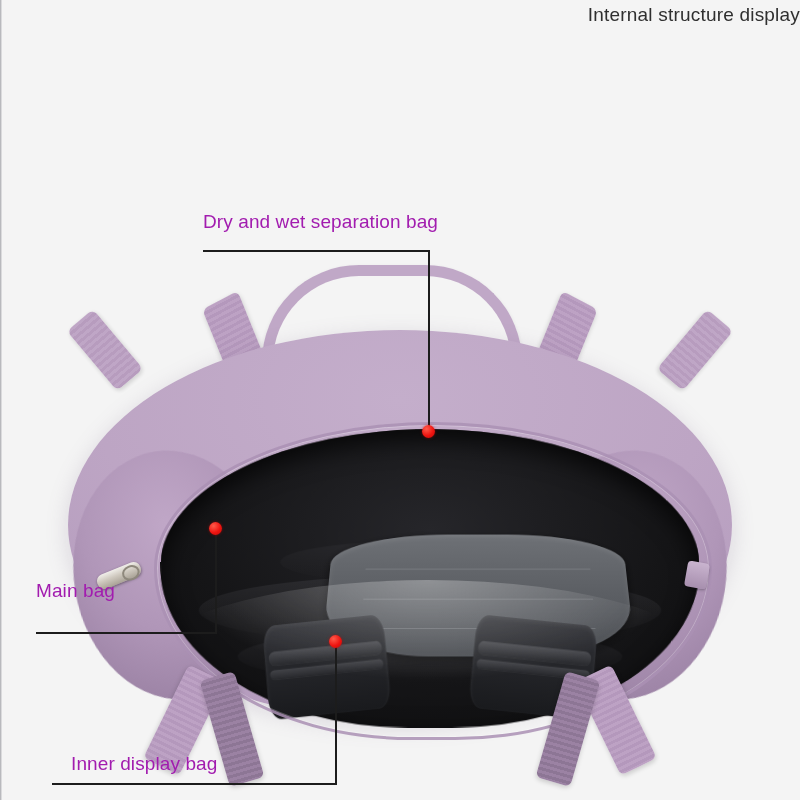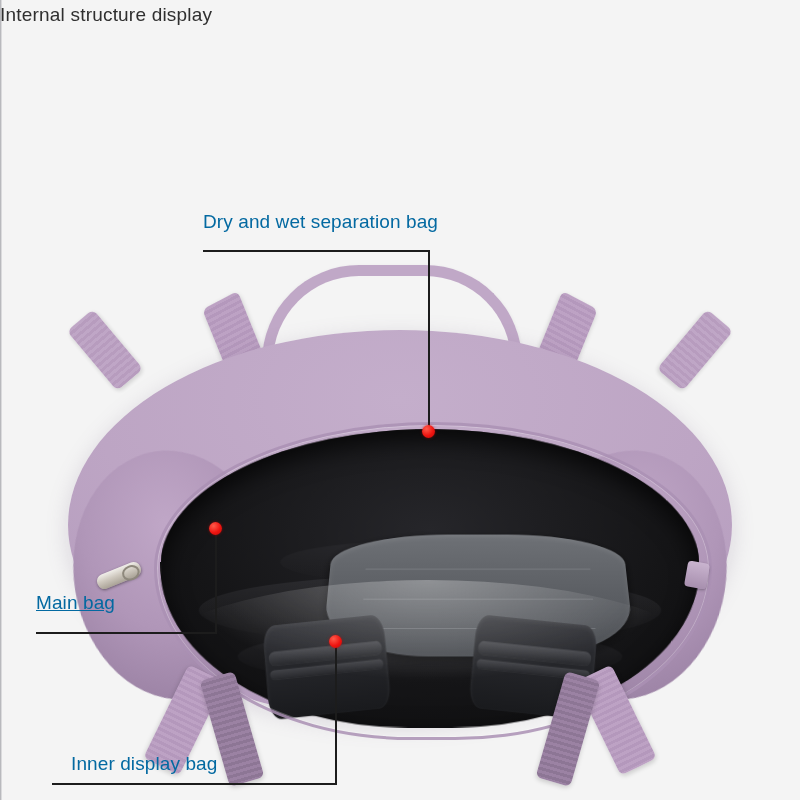--- a/index.html
+++ b/index.html
@@ -23,21 +23,21 @@
     width: 2px; height: 800px;
     background: linear-gradient(to right, #8f9096, #e7e7e9);
     opacity: .75;
   }
 
   
   #title {
     position: absolute;
     left: 0; right: 0;
     top: 4px;
-    text-align: left;
+    text-align: right;
     font-size: 19px;
     letter-spacing: .2px;
     color: #2f2f2f;
   }
 
   
   #photo {
     position: absolute;
     left: 40px;
     top: 255px;
@@ -228,21 +228,21 @@
   .strap.bl2 { left: 146px; bottom: -64px; width: 36px; height: 110px; transform: rotate(-16deg);
                background: repeating-linear-gradient(to bottom,#9b82a3 0,#9b82a3 3px,#8d7695 3px,#8d7695 6px); }
   .strap.br { right: 96px; bottom: -52px; width: 40px; height: 104px; transform: rotate(-26deg); }
   .strap.br2 { right: 146px; bottom: -64px; width: 36px; height: 110px; transform: rotate(16deg);
                background: repeating-linear-gradient(to bottom,#9b82a3 0,#9b82a3 3px,#8d7695 3px,#8d7695 6px); }
 
   
   .ann-label {
     position: absolute;
     font-size: 19px;
-    color: #0369a1;
+    color: #a21caf;
     white-space: nowrap;
     letter-spacing: .1px;
   }
   .ann-line {
     position: absolute;
     background: #1c1c1c;
   }
   .ann-line.h { height: 2px; }
   .ann-line.v { width: 2px; }
   .ann-dot {
@@ -307,21 +307,21 @@
       <div class="strap br"></div>
       <div class="strap br2"></div>
     </div>
   </div>
 
   <div class="ann-label" style="left:203px; top:211px;">Dry and wet separation bag</div>
   <div class="ann-line h" style="left:203px; top:250px; width:227px;"></div>
   <div class="ann-line v" style="left:428px; top:250px; height:181px;"></div>
   <div class="ann-dot" style="left:422px; top:425px;"></div>
 
-  <div class="ann-label" style="left:36px; top:592px;text-decoration:underline;">Main bag</div>
+  <div class="ann-label" style="left:36px; top:580px;">Main bag</div>
   <div class="ann-line h" style="left:36px; top:632px; width:181px;"></div>
   <div class="ann-line v" style="left:215px; top:528px; height:104px;"></div>
   <div class="ann-dot" style="left:209px; top:522px;"></div>
 
   <div class="ann-label" style="left:71px; top:753px;">Inner display bag</div>
   <div class="ann-line h" style="left:52px; top:783px; width:285px;"></div>
   <div class="ann-line v" style="left:335px; top:641px; height:142px;"></div>
   <div class="ann-dot" style="left:329px; top:635px;"></div>
 
 </div>

